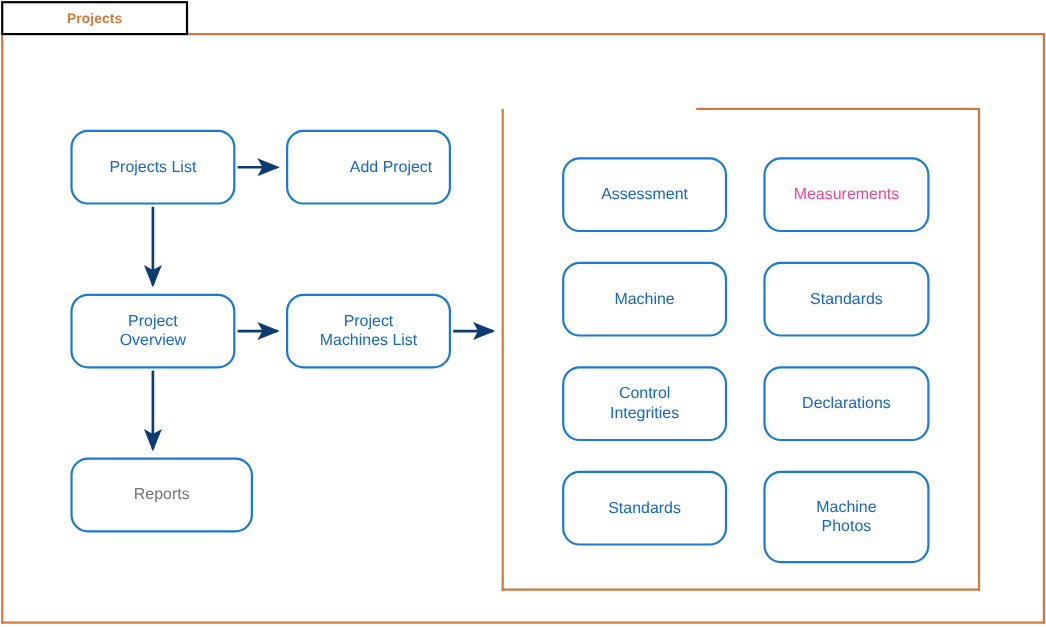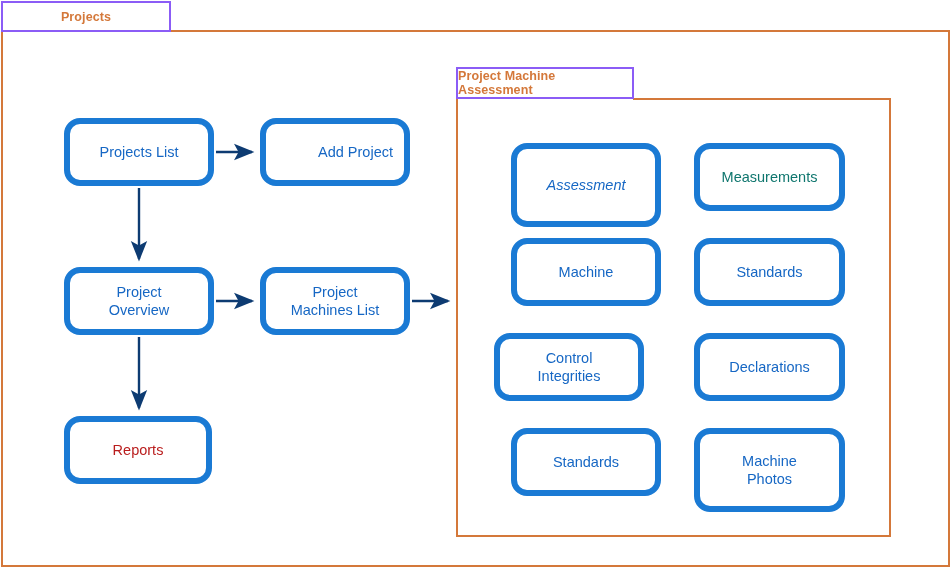--- a/index.html
+++ b/index.html
@@ -22,21 +22,21 @@
 
   
   .frame {
     position: absolute;
     border: 2px solid #d4783a;
     background: transparent;
     box-sizing: border-box;
   }
   .frame-tab {
     position: absolute;
-    border: 2px solid #8b5cf6;
+    border: 2px solid #000000;
     box-sizing: border-box;
     background: #ffffff;
     display: flex;
     align-items: center;
     justify-content: center;
     color: #d4783a;
     font-weight: bold;
     letter-spacing: 0.1px;
   }
 
@@ -83,21 +83,21 @@
     top: 67px;
     width: 178px;
     height: 32px;
     font-size: 12.5px;
   }
 
   
   .node {
     position: absolute;
     box-sizing: border-box;
-    border: 6px solid #404040;
+    border: 2px solid #404040;
     border-radius: 16px;
     background: #ffffff;
     display: flex;
     align-items: center;
     justify-content: center;
     text-align: center;
     color: #1667c4;
     font-size: 14.5px;
     line-height: 18px;
     white-space: pre-line;
@@ -119,23 +119,20 @@
 <div id="canvas">
 
   <div class="frame" id="outer-frame"></div>
   <div id="outer-frame-topline-right"></div>
   <div class="frame-tab" id="projects-tab">
     <span>Projects</span>
   </div>
 
   <div class="frame" id="inner-frame"></div>
   <div id="inner-frame-topline-right"></div>
-  <div class="frame-tab" id="pma-tab">
-    <span>Project Machine Assessment</span>
-  </div>
 
   <svg id="arrows" viewBox="0 0 951 570" xmlns="http://www.w3.org/2000/svg">
     <defs>
       <marker id="arrowhead" markerWidth="9" markerHeight="9" refX="7.5" refY="4" orient="auto" markerUnits="strokeWidth">
         <path d="M 0 0.6 L 8.5 4 L 0 7.4 L 1.9 4 Z" fill="#0d3b72"></path>
       </marker>
     </defs>
     <g id="arrow-paths" stroke="#0d3b72" stroke-width="2.4" fill="none">
         <path d="M 216 152 L 252 152" marker-end="url(#arrowhead)"></path>
         <path d="M 139 188 L 139 259" marker-end="url(#arrowhead)"></path>
@@ -145,29 +142,29 @@
       </g>
   </svg>
 
   <div id="flow-node-layer">
       <div class="node" style="left: 64px; top: 118px; width: 150px; height: 68px; border-color: rgb(26, 122, 212); color: rgb(22, 103, 196);"><span>Projects List</span></div>
       <div class="node" style="left: 260px; top: 118px; width: 150px; height: 68px; border-color: rgb(26, 122, 212); color: rgb(22, 103, 196); padding-left: 41px;"><span>Add Project</span></div>
       <div class="node" style="left: 64px; top: 267px; width: 150px; height: 68px; border-color: rgb(26, 122, 212); color: rgb(22, 103, 196);"><span>Project
 Overview</span></div>
       <div class="node" style="left: 260px; top: 267px; width: 150px; height: 68px; border-color: rgb(26, 122, 212); color: rgb(22, 103, 196);"><span>Project
 Machines List</span></div>
-      <div class="node" style="left: 64px; top: 416px; width: 148px; height: 68px; border-color: rgb(26, 122, 212); color: #b91c1c; justify-content: center;"><span>Reports</span></div>
+      <div class="node" style="left: 64px; top: 416px; width: 166px; height: 68px; border-color: rgb(26, 122, 212); color: #737373; justify-content: center;"><span>Reports</span></div>
     </div>
 
   <div id="assessment-node-layer">
-      <div class="node" style="left: 511px; top: 143px; width: 150px; height: 84px; border-color: rgb(26, 122, 212); color: rgb(22, 103, 196); font-style: italic;"><span>Assessment</span></div>
-      <div class="node" style="left: 694px; top: 143px; width: 151px; height: 68px; border-color: rgb(26, 122, 212); color: #0f766e;"><span>Measurements</span></div>
+      <div class="node" style="left: 511px; top: 143px; width: 150px; height: 68px; border-color: rgb(26, 122, 212); color: rgb(22, 103, 196);"><span>Assessment</span></div>
+      <div class="node" style="left: 694px; top: 143px; width: 151px; height: 68px; border-color: rgb(26, 122, 212); color: #ec4899;"><span>Measurements</span></div>
       <div class="node" style="left: 511px; top: 238px; width: 150px; height: 68px; border-color: rgb(26, 122, 212); color: rgb(22, 103, 196);"><span>Machine</span></div>
       <div class="node" style="left: 694px; top: 238px; width: 151px; height: 68px; border-color: rgb(26, 122, 212); color: rgb(22, 103, 196);"><span>Standards</span></div>
-      <div class="node" style="left: 494px; top: 333px; width: 150px; height: 68px; border-color: rgb(26, 122, 212); color: rgb(22, 103, 196);"><span>Control
+      <div class="node" style="left: 511px; top: 333px; width: 150px; height: 68px; border-color: rgb(26, 122, 212); color: rgb(22, 103, 196);"><span>Control
 Integrities</span></div>
       <div class="node" style="left: 694px; top: 333px; width: 151px; height: 68px; border-color: rgb(26, 122, 212); color: rgb(22, 103, 196);"><span>Declarations</span></div>
       <div class="node" style="left: 511px; top: 428px; width: 150px; height: 68px; border-color: rgb(26, 122, 212); color: rgb(22, 103, 196);"><span>Standards</span></div>
       <div class="node" style="left: 694px; top: 428px; width: 151px; height: 84px; border-color: rgb(26, 122, 212); color: rgb(22, 103, 196);"><span>Machine
 Photos</span></div>
     </div>
 
 </div>
 
 </body></html>

